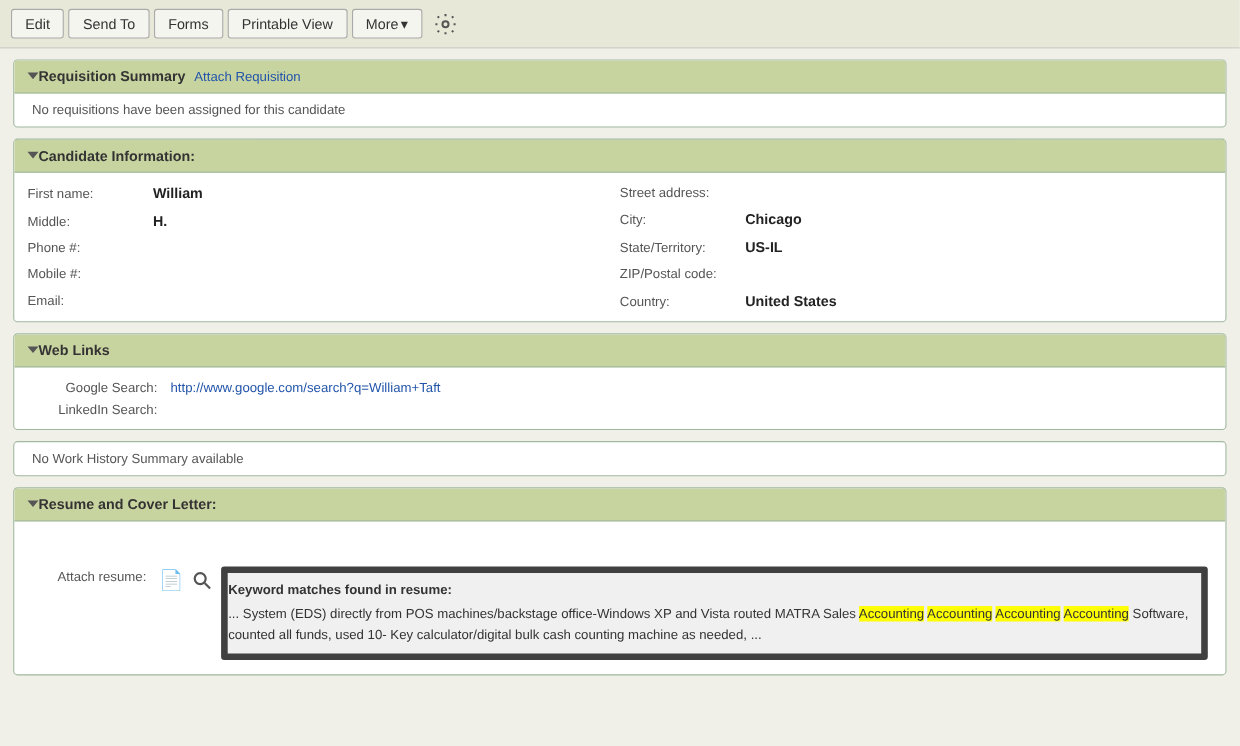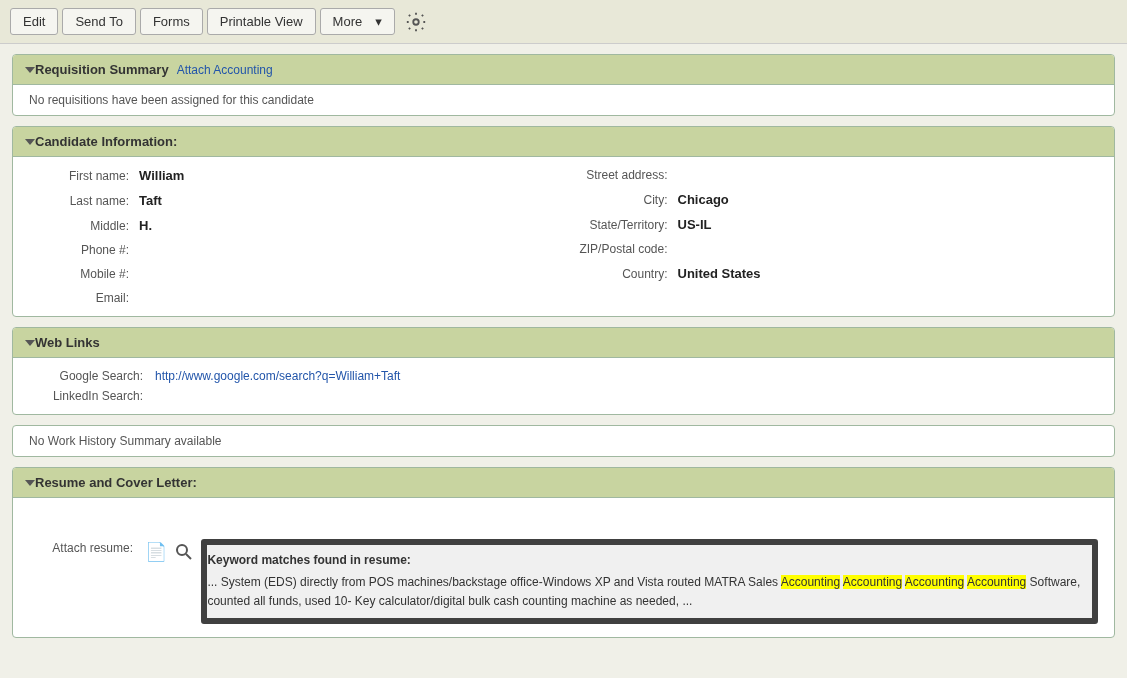--- a/index.html
+++ b/index.html
@@ -22,21 +22,21 @@
       background: #f5f5f0;
       border: 1px solid #aaa;
       border-radius: 3px;
       cursor: pointer;
       font-size: 13px;
       color: #333;
     }
     .more-btn {
       display: flex;
       align-items: center;
-      gap: 13px;
+      gap: 2px;
     }
     .gear-icon {
       width: 22px;
       height: 22px;
       margin-left: 6px;
       cursor: pointer;
     }
     .main-content {
       padding: 10px 12px;
       display: flex;
@@ -91,21 +91,21 @@
       flex-direction: column;
       gap: 4px;
     }
     .info-row {
       display: flex;
       align-items: baseline;
       gap: 4px;
       padding: 3px 0;
     }
     .info-label {
-      text-align: right;
+      text-align: left;
       color: #555;
       min-width: 110px;
       font-size: 12px;
       padding-right: 6px;
     }
     .info-value {
       font-weight: bold;
       font-size: 13px;
       color: #222;
     }
@@ -209,42 +209,38 @@
 </div>
 
 <div class="main-content">
 
   <div class="section">
     <div class="section-header">
       <span class="toggle-icon">
         <span class="chevron-down"></span>
       </span>
       <span class="section-title">Requisition Summary</span>
-      <a class="section-link">Attach Accounting</a>
+      <a class="section-link">Attach Requisition</a>
     </div>
     <div class="section-empty">No requisitions have been assigned for this candidate</div>
   </div>
 
   <div class="section">
     <div class="section-header">
       <span class="toggle-icon">
         <span class="chevron-down"></span>
       </span>
       <span class="section-title">Candidate Information:</span>
     </div>
     <div class="info-grid">
       <div class="info-col">
 
       <div class="info-row">
             <span class="info-label">First name:</span>
             <span class="info-value">William</span>
-          </div>
-          <div class="info-row">
-            <span class="info-label">Last name:</span>
-            <span class="info-value">Taft</span>
           </div>
           <div class="info-row">
             <span class="info-label">Middle:</span>
             <span class="info-value">H.</span>
           </div>
           <div class="info-row">
             <span class="info-label">Phone #:</span>
             <span class="info-value"></span>
           </div>
           <div class="info-row">

